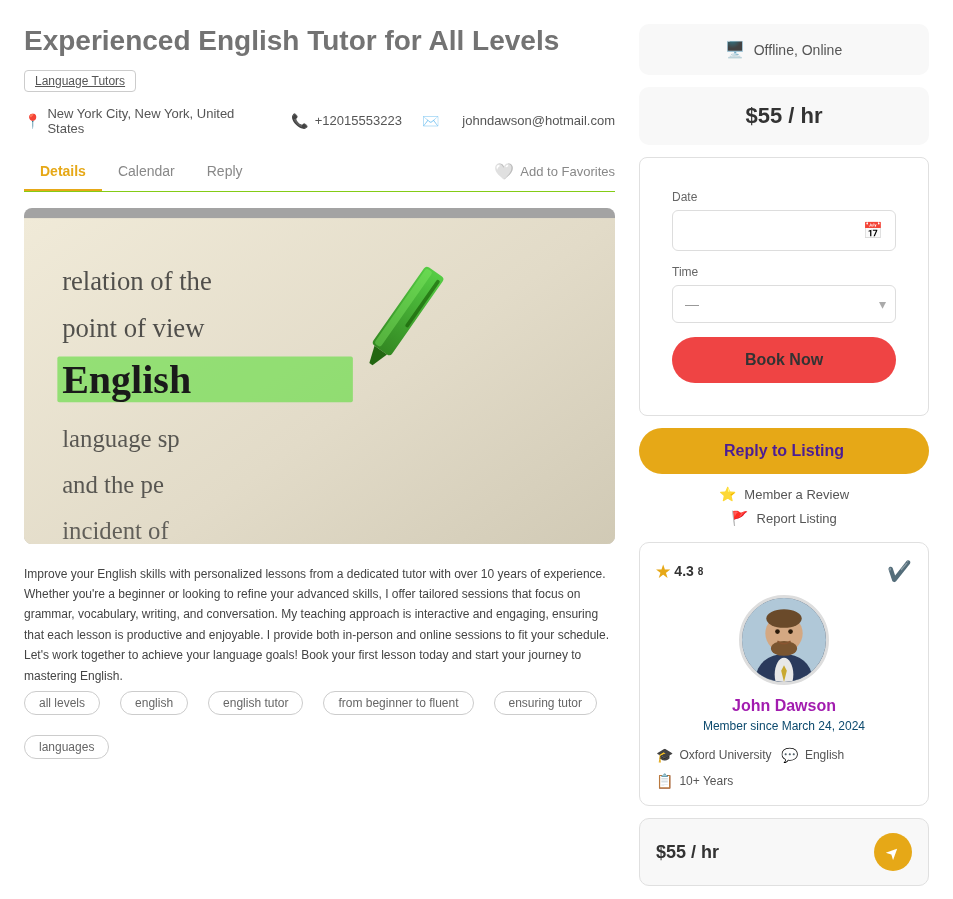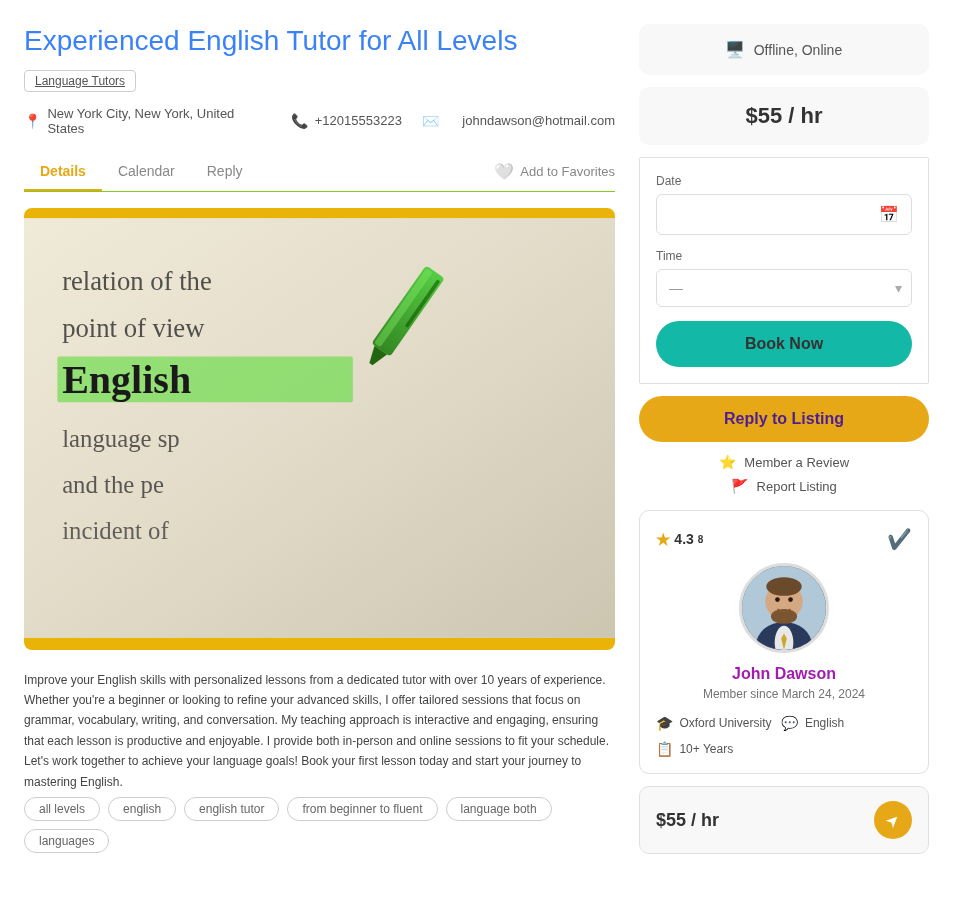--- a/index.html
+++ b/index.html
@@ -2,73 +2,73 @@
 <html><head>
   <meta charset="utf-8">
   <style>
     * { box-sizing: border-box; margin: 0; padding: 0; }
     body { font-family: -apple-system, BlinkMacSystemFont, 'Segoe UI', sans-serif; background: #fff; color: #333; font-size: 14px; }
     .page-container { display: flex; gap: 24px; padding: 24px; max-width: 953px; margin: 0 auto; }
     .left-col { flex: 1; min-width: 0; }
     .right-col { width: 290px; flex-shrink: 0; }
 
     
-    .listing-title { font-size: 28px; font-weight: 400; color: #3b82f6; margin-bottom: 12px; line-height: 1.2; }
+    .listing-title { font-size: 28px; font-weight: 700; color: #737373; margin-bottom: 12px; line-height: 1.2; }
     .category-badge { display: inline-block; border: 1px solid #ccc; border-radius: 4px; padding: 3px 10px; font-size: 12px; color: #555; margin-bottom: 14px; text-decoration: underline; }
     .meta-row { display: flex; align-items: center; gap: 20px; margin-bottom: 16px; color: #555; font-size: 13px; }
     .meta-item { display: flex; align-items: center; gap: 6px; }
     .meta-icon { color: #888; font-size: 14px; }
     .email-link { color: #555; text-decoration: none; padding-left: 17px; }
     .tabs { display: flex; gap: 0; border-bottom: 1px solid #84cc16; margin-bottom: 16px; align-items: center; justify-content: flex-end; }
     .tab { padding: 10px 16px; cursor: pointer; font-size: 14px; color: #888; border-bottom: 2px solid transparent; margin-bottom: -1px; text-decoration: none; }
     .tab.active { color: #e6a817; border-bottom-color: #e6a817; font-weight: 600; }
     .tab-spacer { flex: 1; }
     .add-to-favorites { display: flex; align-items: center; gap: 6px; color: #888; font-size: 13px; cursor: pointer; padding: 10px 0; }
     .fav-icon { color: #aaa; font-size: 16px; }
     .description { font-size: 12px; line-height: 1.7; color: #444; margin-bottom: 5px; }
-    .tags-row { display: flex; flex-wrap: wrap; gap: 8px; }
+    .tags-row { display: flex; flex-wrap: wrap; gap: 20px; }
     .tag { border: 1px solid #ccc; border-radius: 20px; padding: 4px 14px; font-size: 12px; color: #666; }
 
     
     .right-card { background: #f8f8f8; border-radius: 10px; padding: 16px; margin-bottom: 12px; }
     .mode-row { display: flex; align-items: center; justify-content: center; gap: 8px; color: #555; font-size: 14px; }
     .mode-icon { font-size: 16px; }
     .price-display { text-align: center; font-size: 22px; font-weight: 600; color: #333; }
-    .booking-card { background: #fff; border: 1px solid #e0e0e0; border-radius: 2px; padding: 16px; margin-bottom: 12px; }
+    .booking-card { background: #fff; border: 1px solid #e0e0e0; border-radius: 8px; padding: 32px; margin-bottom: 12px; }
     .form-group { margin-bottom: 14px; }
     .form-label { font-size: 12px; color: #666; margin-bottom: 6px; display: block; }
     .form-input { width: 100%; border: 1px solid #ddd; border-radius: 6px; padding: 10px 12px; font-size: 14px; color: #333; display: flex; align-items: center; justify-content: space-between; background: #fff; }
     .form-input input { border: none; outline: none; width: 100%; font-size: 14px; }
     .input-icon { color: #aaa; font-size: 16px; }
     .select-wrapper { position: relative; }
     .form-select { width: 100%; border: 1px solid #ddd; border-radius: 6px; padding: 10px 12px; font-size: 14px; color: #999; appearance: none; background: #fff; cursor: pointer; }
     .select-arrow { position: absolute; right: 10px; top: 50%; transform: translateY(-50%); color: #aaa; pointer-events: none; }
-    .book-btn { width: 100%; background: #14b8a6; border: none; border-radius: 25px; padding: 14px; font-size: 16px; font-weight: 600; color: #333; cursor: pointer; }
+    .book-btn { width: 100%; background: #ef4444; border: none; border-radius: 25px; padding: 14px; font-size: 16px; font-weight: 600; color: #333; cursor: pointer; }
     .reply-btn { width: 100%; background: #e6a817; border: none; border-radius: 25px; padding: 14px; font-size: 16px; font-weight: 600; color: #4c1d95; cursor: pointer; margin-bottom: 12px; }
     .action-links { display: flex; flex-direction: column; gap: 8px; margin-bottom: 16px; }
     .action-link { display: flex; align-items: center; gap: 8px; color: #555; font-size: 13px; cursor: pointer; justify-content: center; }
     .action-link-icon { font-size: 14px; color: #aaa; }
     .rating-row { display: flex; align-items: center; justify-content: space-between; margin-bottom: 12px; }
     .rating { display: flex; align-items: center; gap: 4px; font-size: 14px; font-weight: 600; }
     .star-icon { color: #e6a817; font-size: 16px; }
     .verified-icon { color: #5aaf6a; font-size: 20px; }
     .tutor-card { background: #fff; border: 1px solid #e0e0e0; border-radius: 10px; padding: 16px; margin-bottom: 12px; }
     .tutor-avatar-wrapper { display: flex; justify-content: center; margin-bottom: 12px; }
     .tutor-avatar { width: 90px; height: 90px; border-radius: 50%; background: linear-gradient(135deg, #8899aa, #667788); overflow: hidden; display: flex; align-items: center; justify-content: center; border: 3px solid #ddd; }
     .tutor-name { text-align: center; font-size: 16px; font-weight: 700; color: #a21caf; margin-bottom: 4px; }
-    .tutor-since { text-align: center; font-size: 12px; color: #737373; margin-bottom: 14px; }
+    .tutor-since { text-align: center; font-size: 12px; color: #0c4a6e; margin-bottom: 14px; }
     .tutor-details { display: flex; flex-wrap: wrap; gap: 10px; }
     .tutor-detail-item { display: flex; align-items: center; gap: 6px; font-size: 12px; color: #555; }
     .detail-icon { font-size: 14px; color: #888; }
     .bottom-bar { background: #f8f8f8; border: 1px solid #e0e0e0; border-radius: 10px; padding: 14px 16px; display: flex; align-items: center; justify-content: space-between; }
     .bottom-price { font-size: 18px; font-weight: 700; color: #333; }
     .send-btn { width: 38px; height: 38px; background: #e6a817; border: none; border-radius: 50%; cursor: pointer; display: flex; align-items: center; justify-content: center; color: #fff; font-size: 16px; }
 
     
-    .book-image { width: 100%; height: 442px; border-radius: 8px; margin-bottom: 20px; background: #eab308; position: relative; overflow: hidden; }
+    .book-image { width: 100%; height: 336px; border-radius: 8px; margin-bottom: 20px; background: #a3a3a3; position: relative; overflow: hidden; }
   </style>
 </head>
 <body>
 
 <div class="page-container">
 
   <div class="left-col">
     <h1 class="listing-title">Experienced English Tutor for All Levels</h1>
     <span class="category-badge">Language Tutors</span>
 
@@ -141,21 +141,21 @@
       </svg>
     </div>
 
     <p class="description">Improve your English skills with personalized lessons from a dedicated tutor with over 10 years of experience. Whether you're a beginner or looking to refine your advanced skills, I offer tailored sessions that focus on grammar, vocabulary, writing, and conversation. My teaching approach is interactive and engaging, ensuring that each lesson is productive and enjoyable. I provide both in-person and online sessions to fit your schedule. Let's work together to achieve your language goals! Book your first lesson today and start your journey to mastering English.</p>
 
     <div class="tags-row">
       <span class="tag">all levels</span>
       <span class="tag">english</span>
       <span class="tag">english tutor</span>
       <span class="tag">from beginner to fluent</span>
-      <span class="tag">language both</span>
+      <span class="tag">ensuring tutor</span>
       <span class="tag">languages</span>
     </div>
   </div>
 
   <div class="right-col">
     
     <div class="right-card">
       <div class="mode-row">
         <span class="mode-icon">🖥️</span>
         <span>Offline, Online</span>

